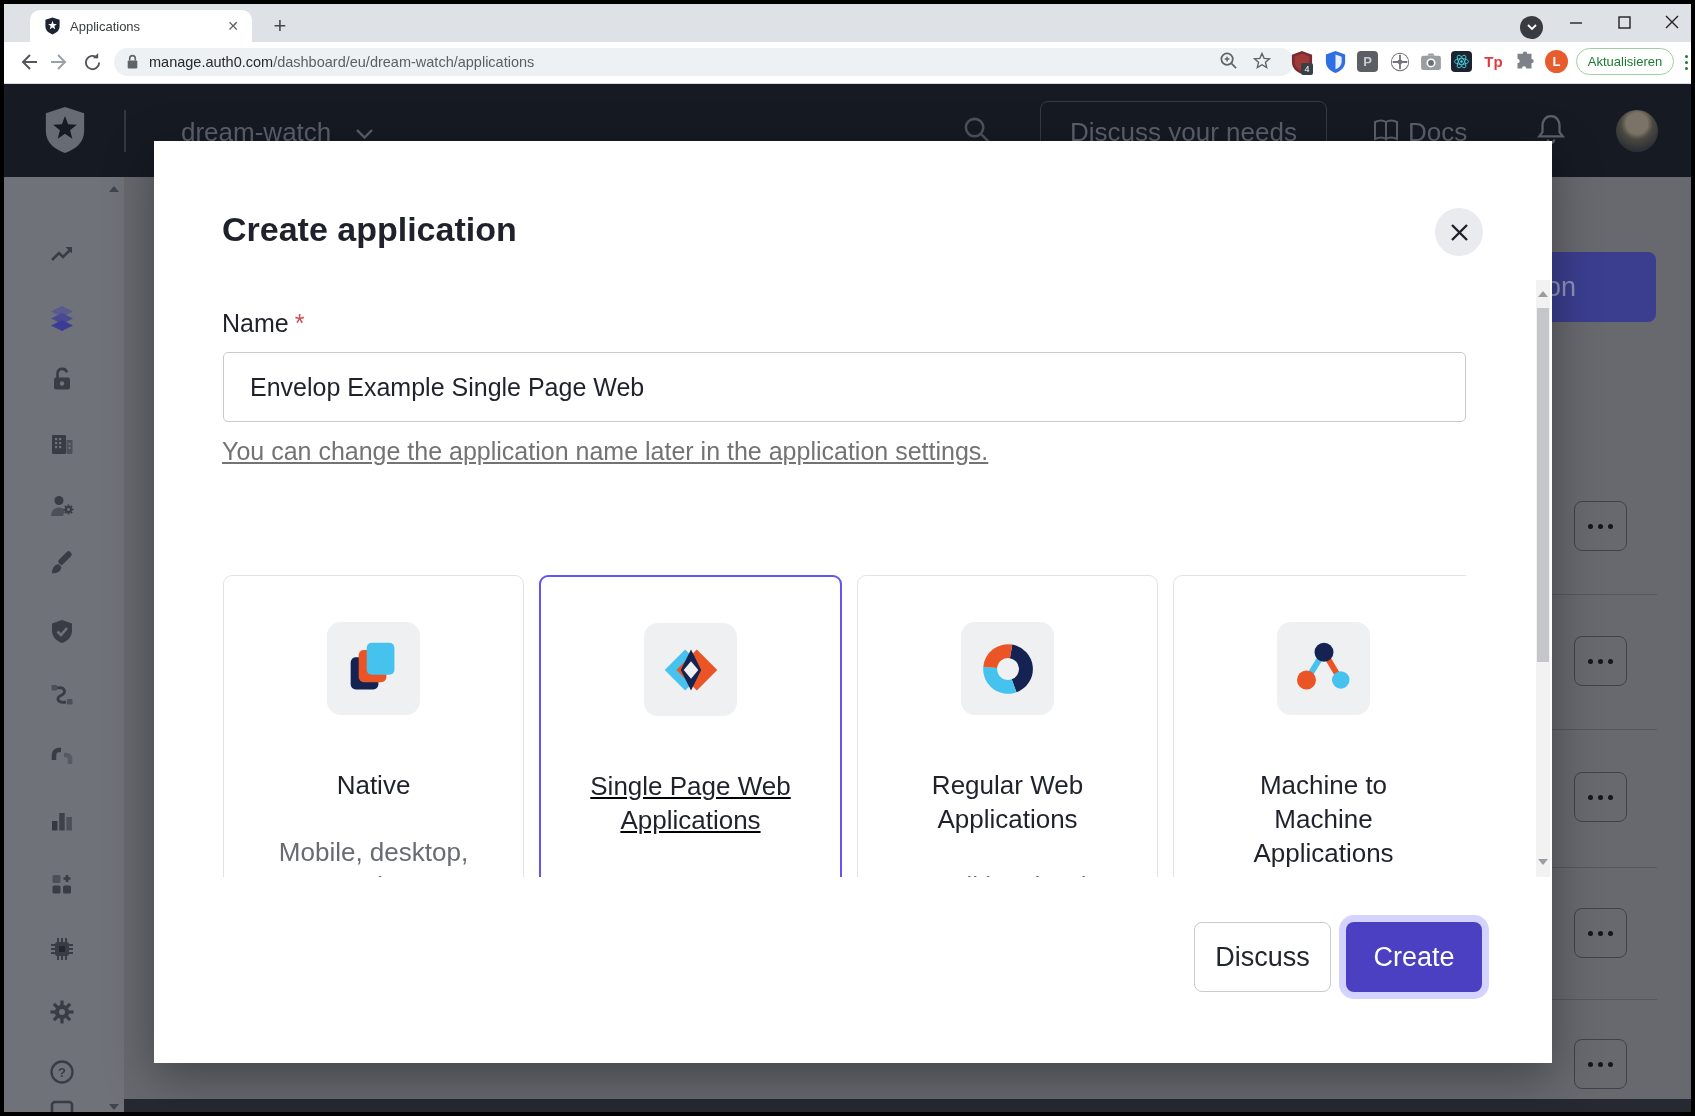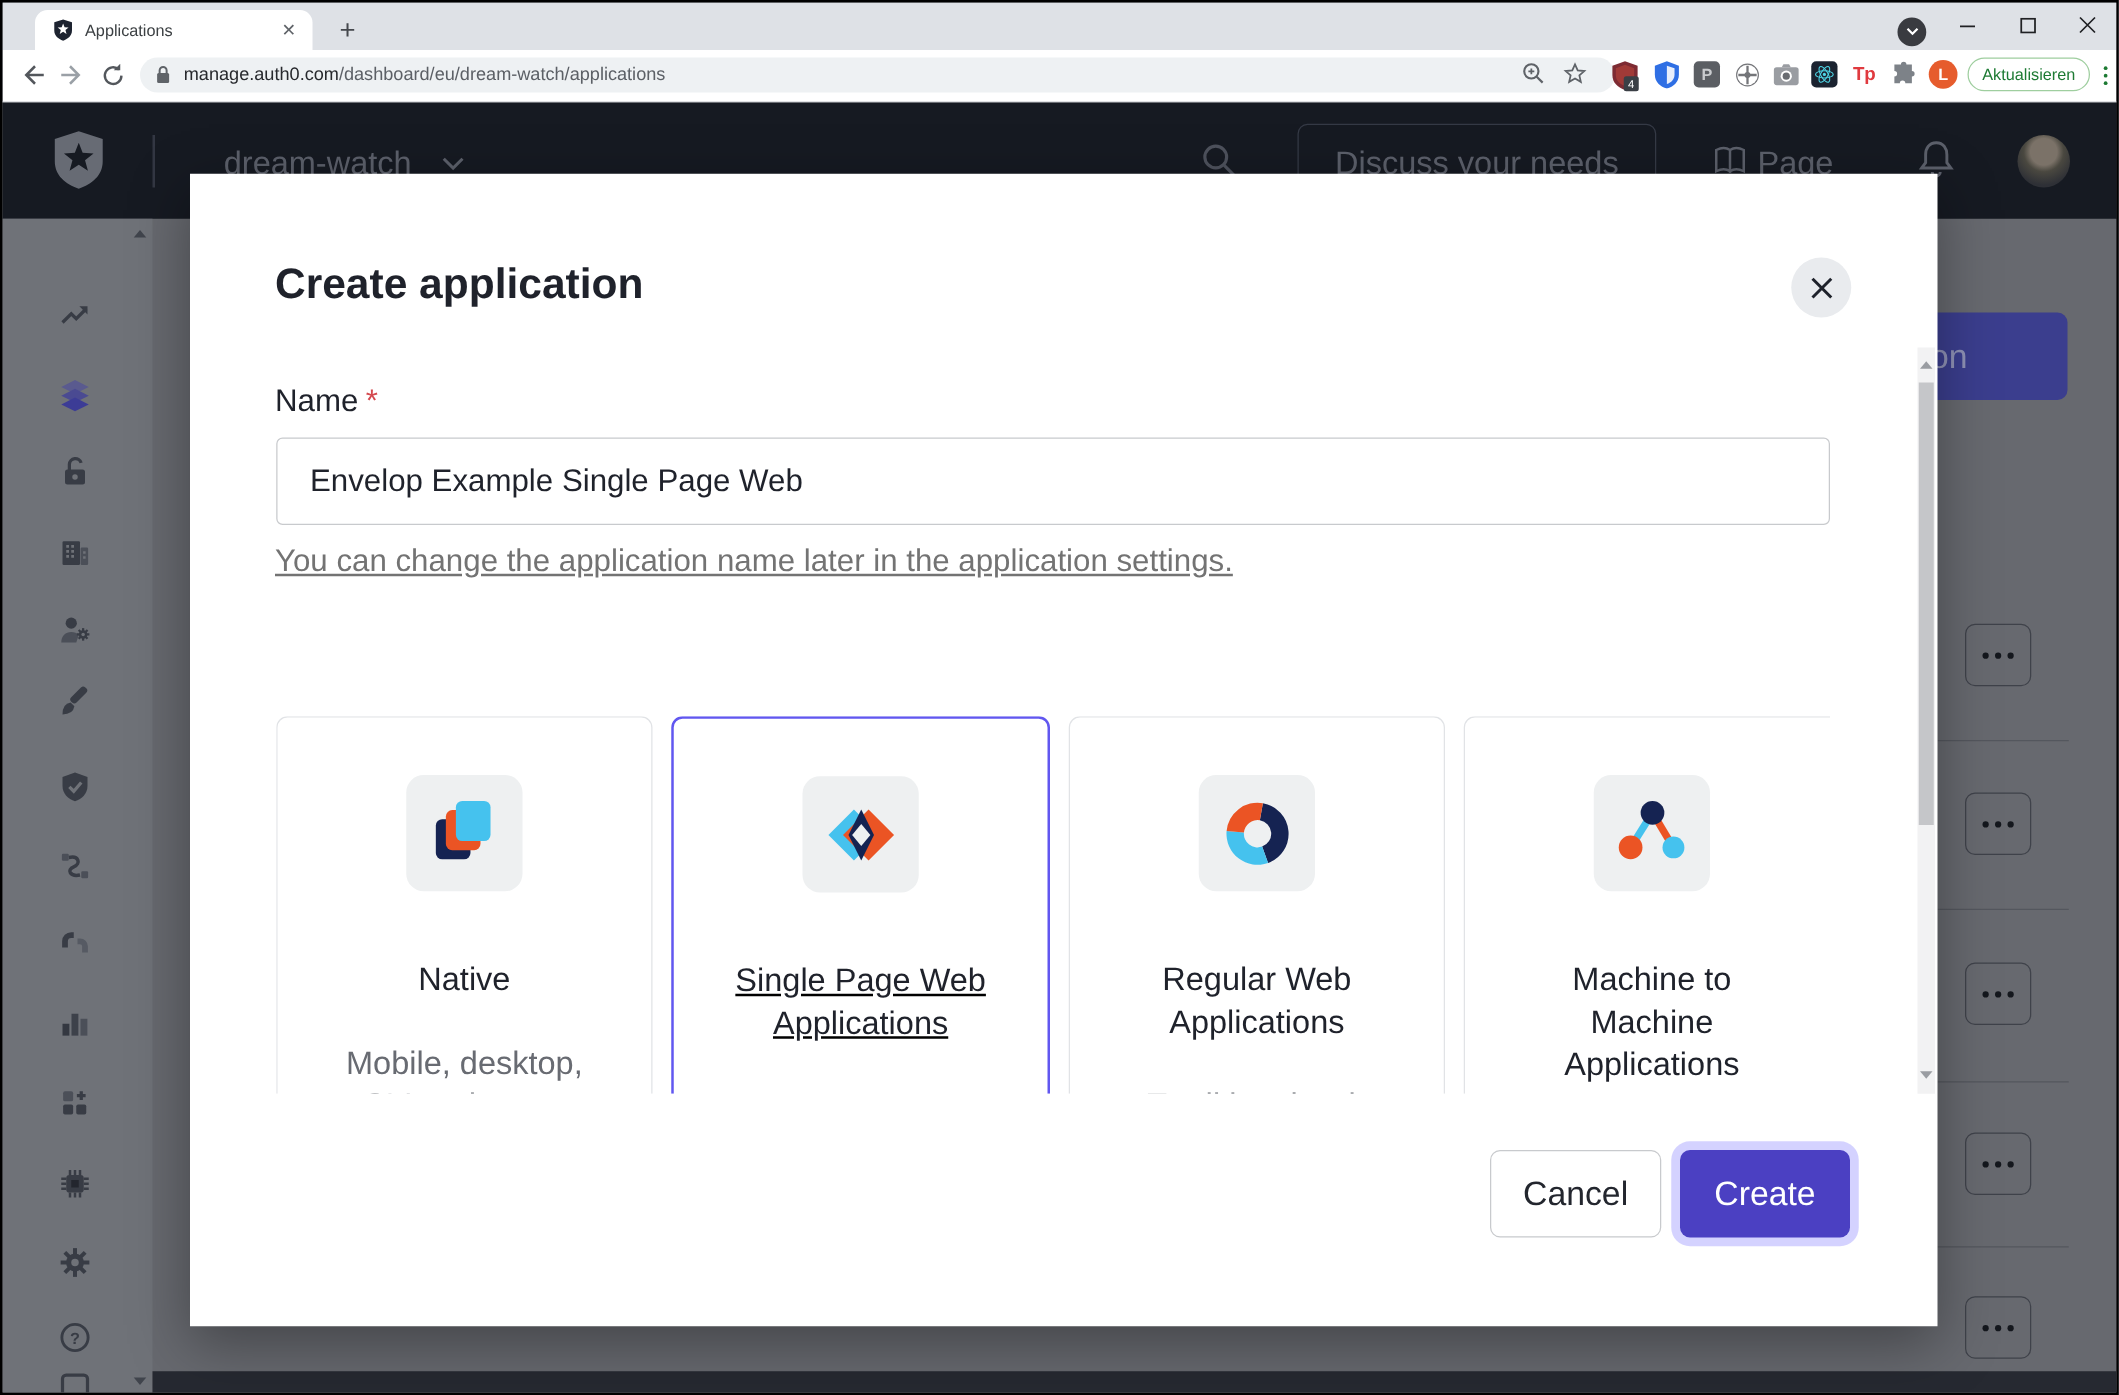--- a/index.html
+++ b/index.html
@@ -1,16 +1,16 @@
 <!DOCTYPE html>
 <html><head>
 <meta charset="utf-8">
 <style>
   html,body{margin:0;padding:0;background:#555;font-family:"Liberation Sans",sans-serif;}
-  #stage{position:relative;width:1695px;height:1116px;overflow:hidden;background:#67696f;border:2px solid #000000;box-sizing:border-box;}
+  #stage{position:relative;width:1695px;height:1116px;overflow:hidden;background:#67696f;border:4px solid #000000;box-sizing:border-box;}
   .abs{position:absolute;box-sizing:border-box;}
   
   #titlebar{left:0;top:0;width:1695px;height:38px;background:#dee1e6;}
   .tab{left:26px;top:6px;width:222px;height:32px;background:#fff;border-radius:10px 10px 0 0;display:flex;align-items:center;padding:0 10px 0 14px;}
   .tab-title{font-size:13px;color:#3c4043;flex:1;margin-left:9px;white-space:nowrap;overflow:hidden;}
   .tab-close{width:18px;height:18px;display:flex;align-items:center;justify-content:center;color:#5f6368;font-size:14px;border-radius:50%;}
   .newtab{left:262px;top:8px;width:28px;height:28px;color:#45484d;font-size:22px;display:flex;align-items:center;justify-content:center;font-weight:400;}
   .tabsearch{left:1516px;top:12px;width:23px;height:23px;background:#393b40;border-radius:50%;display:flex;align-items:center;justify-content:center;}
   .winctl{top:4px;width:40px;height:28px;display:flex;align-items:center;justify-content:center;color:#202124;}
   #toolbar{left:0;top:38px;width:1695px;height:42px;background:#fff;border-bottom:1px solid #d6d9dd;}
@@ -221,21 +221,21 @@
       </svg>
   </div>
   <div class="abs discuss" style="z-index:2;">
     <span class="hd-text">Discuss your needs</span>
   </div>
   <div class="abs" style="left:1368px;top:114px;z-index:2;">
     <svg width="28" height="26" viewBox="0 0 28 26">
         <path d="M3 4 c4-2 8-2 11 0 v17 c-3-2-7-2-11 0 z M14 4 c3-2 7-2 11 0 v17 c-4-2-8-2-11 0 z" stroke="#5c606b" stroke-width="2" fill="none"></path>
       </svg>
   </div>
-  <div class="abs hd-text" style="left:1404px;top:113px;z-index:2;">Page</div>
+  <div class="abs hd-text" style="left:1404px;top:113px;z-index:2;">Docs</div>
   <div class="abs" style="left:1532px;top:109px;z-index:2;">
     <svg width="30" height="34" viewBox="0 0 28 32">
         <path d="M14 3 c-5.5 0-8 4.5-8 9 v6 l-3 4 h22 l-3-4 v-6 c0-4.5-2.5-9-8-9 z" stroke="#5c606b" stroke-width="2.2" fill="none"></path>
         <path d="M11 25 a3 3 0 0 0 6 0" stroke="#5c606b" stroke-width="2.2" fill="none"></path>
       </svg>
   </div>
   <div class="abs" style="left:1612px;top:106px;width:42px;height:42px;border-radius:50%;background:radial-gradient(circle at 50% 32%, #7b7268 0 30%, #4a4840 45%, #2e3036 75%);z-index:2;"></div>
 
   <div class="abs" id="sidebar"></div>
   <div class="abs sb-track"></div>
@@ -494,17 +494,17 @@
         </div>
 
       </div>
     </div>
 
     <div class="abs mv-track"></div>
     <div class="abs tri-up" style="left:1384px;top:150px;border-bottom-color:#9a9da2;"></div>
     <div class="abs mv-thumb"></div>
     <div class="abs tri-down" style="left:1384px;top:718px;border-top-color:#9a9da2;"></div>
 
-    <div class="abs btn cancel">Cancel</div>
+    <div class="abs btn cancel">Discuss</div>
     <div class="abs btn create">Create</div>
   </div>
 
 </div>
 
 </body></html>

